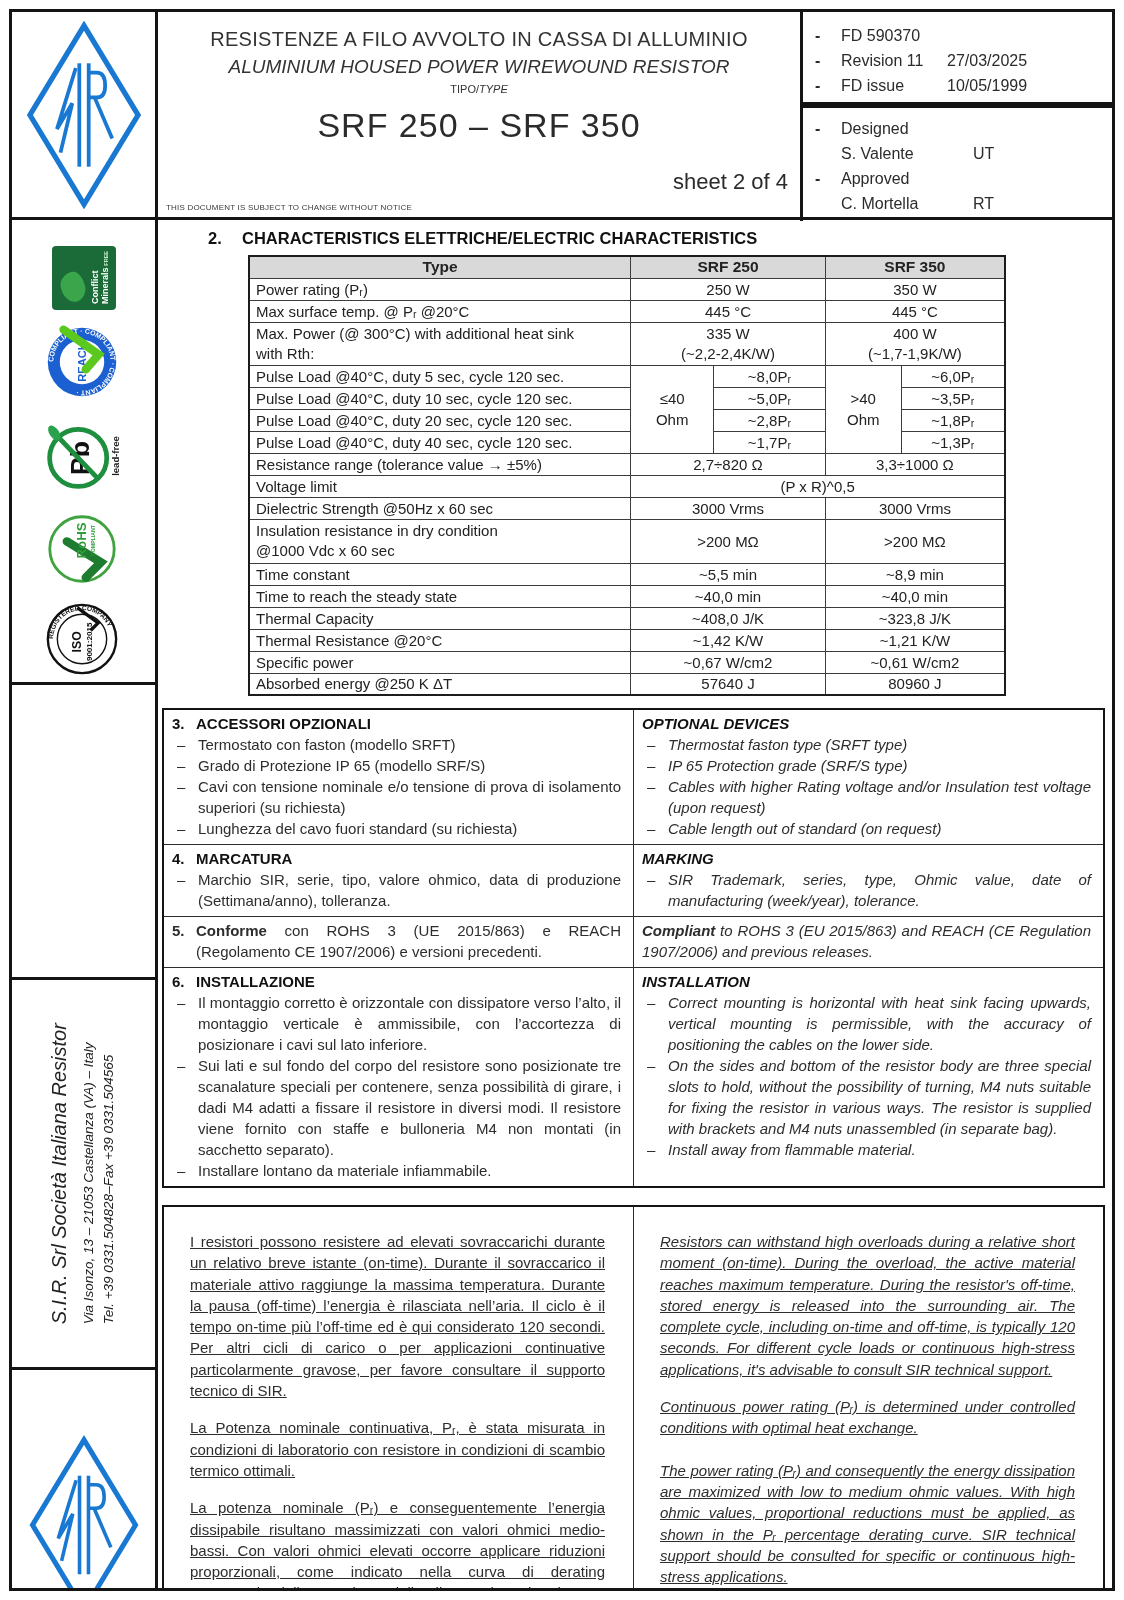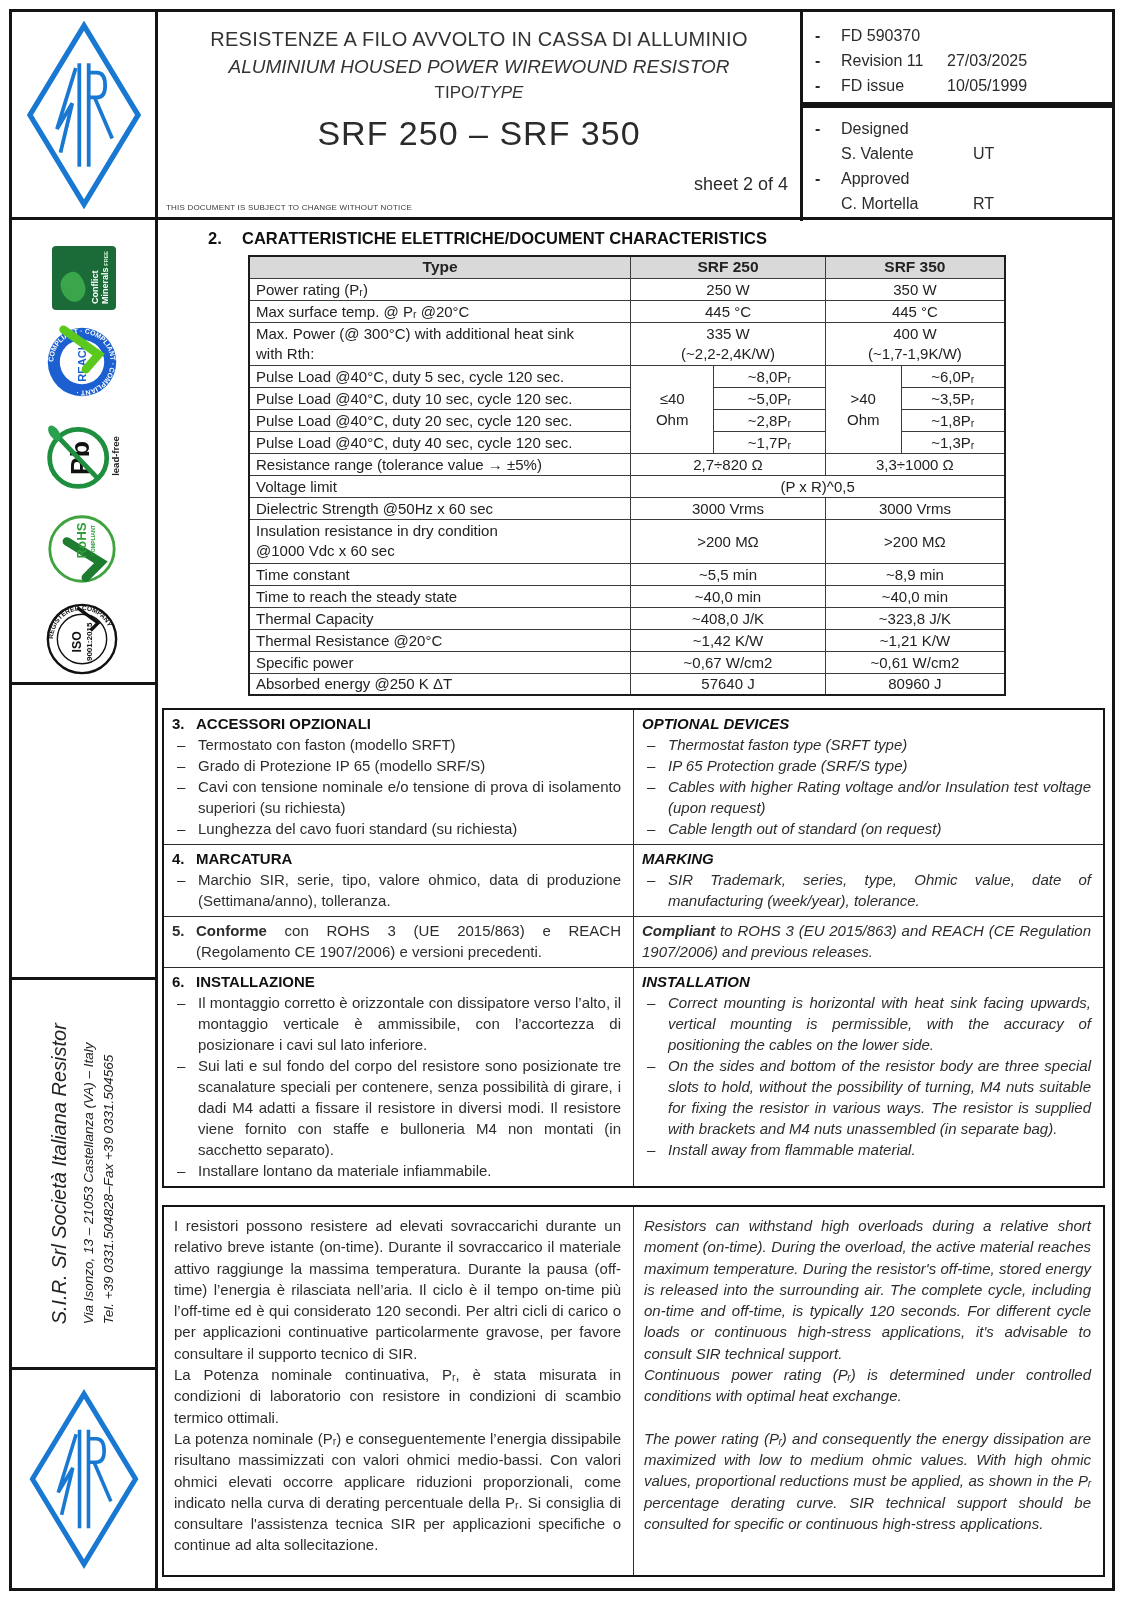--- a/index.html
+++ b/index.html
@@ -7,23 +7,23 @@
   .page{margin:9px;width:1106px;height:1582px;box-sizing:border-box;border:3px solid #141414;
     display:grid;grid-template-columns:146px 1fr;grid-template-rows:208px 1fr;overflow:hidden;background:#fff;}
 
   
   .logo-cell{border-right:3px solid #141414;border-bottom:3px solid #141414;
     display:flex;align-items:center;justify-content:center;}
   .header-cell{border-bottom:3px solid #141414;display:flex;}
   .title-block{flex:1;text-align:center;position:relative;padding-top:16px;border-radius:17px;}
   .t1{font-size:20px;letter-spacing:.3px;color:#333;}
   .t2{font-size:19px;font-style:italic;margin-top:5px;color:#333;}
-  .t3{font-size:17px;margin-top:5px;color:#333;}
+  .t3{font-size:11px;margin-top:5px;color:#333;}
   .t4{font-size:34px;margin-top:11px;letter-spacing:1px;color:#2b2b2b;}
-  .sheet{position:absolute;right:12px;bottom:22px;font-size:18px;color:#2b2b2b;}
+  .sheet{position:absolute;right:12px;bottom:22px;font-size:22px;color:#2b2b2b;}
   .notice{position:absolute;left:8px;bottom:5px;font-size:8px;letter-spacing:.2px;color:#3a3a3a;}
   .right-block{width:312px;display:flex;flex-direction:column;}
   .fd-box{height:96px;box-sizing:border-box;border-left:3px solid #141414;border-bottom:3px solid #141414;
     padding:12px 6px 4px 12px;}
   .hr-gap{height:8px;}
   .sign-box{flex:1;border-left:3px solid #141414;border-top:3px solid #141414;padding:9px 6px 4px 12px;}
   .info-row{display:flex;font-size:16px;line-height:1.55;color:#2b2b2b;}
   .dash{width:26px;font-weight:bold;}
   .info-lbl{width:106px;}
   .sign-lbl{width:132px;}
@@ -72,21 +72,21 @@
   .item{position:relative;padding-left:26px;text-align:justify;}
   .item::before{content:"–";position:absolute;left:5px;top:0;}
   .para{display:flex;}
   .para p{margin:0;text-align:justify;flex:1;}
 
   .notes{margin-top:17px;width:943px;box-sizing:border-box;border:2px solid #141414;
     display:grid;grid-template-columns:470px 1fr;min-height:372px;font-size:15px;}
   .notes .col{padding:8px 12px 8px 10px;line-height:1.42;}
   .notes .col.it{border-right:1px solid #2c2c2c;}
   .notes .col.en{font-style:italic;}
-  .notes p{margin:0;text-align:justify;}
+  .notes p{margin:16px;text-align:justify;text-decoration:underline;}
   .notes .col.en p:nth-child(3){margin-top:21px;}
 </style>
 </head>
 <body>
 
 <div class="page">
 
   <div class="logo-cell">
     <svg width="118" height="188" viewBox="0 0 100 160">
       <path d="M50 4 L96 80 L50 156 L4 80 Z" fill="none" stroke="#1878d2" stroke-width="4.5"></path>
@@ -224,21 +224,21 @@
         <path d="M54 44 L61 44 Q68 44 68 55 Q68 65 61 65 L54 65" stroke="#1878d2" stroke-width="3.2" fill="none"></path>
         <path d="M59 65 L74 100" stroke="#1878d2" stroke-width="3.2" fill="none"></path>
       </svg>
     </div>
   </div>
 
   <div class="content-cell">
 
     <div class="s2title">
       <span class="s2num">2.</span>
-      <span>CARATTERISTICHE ELETTRICHE/DOCUMENT CHARACTERISTICS</span>
+      <span>CHARACTERISTICS ELETTRICHE/ELECTRIC CHARACTERISTICS</span>
     </div>
 
     <table class="spec">
       <colgroup>
           <col style="width:383px">
           <col style="width:83px">
           <col style="width:112px">
           <col style="width:76px">
           <col style="width:104px">
         </colgroup>

